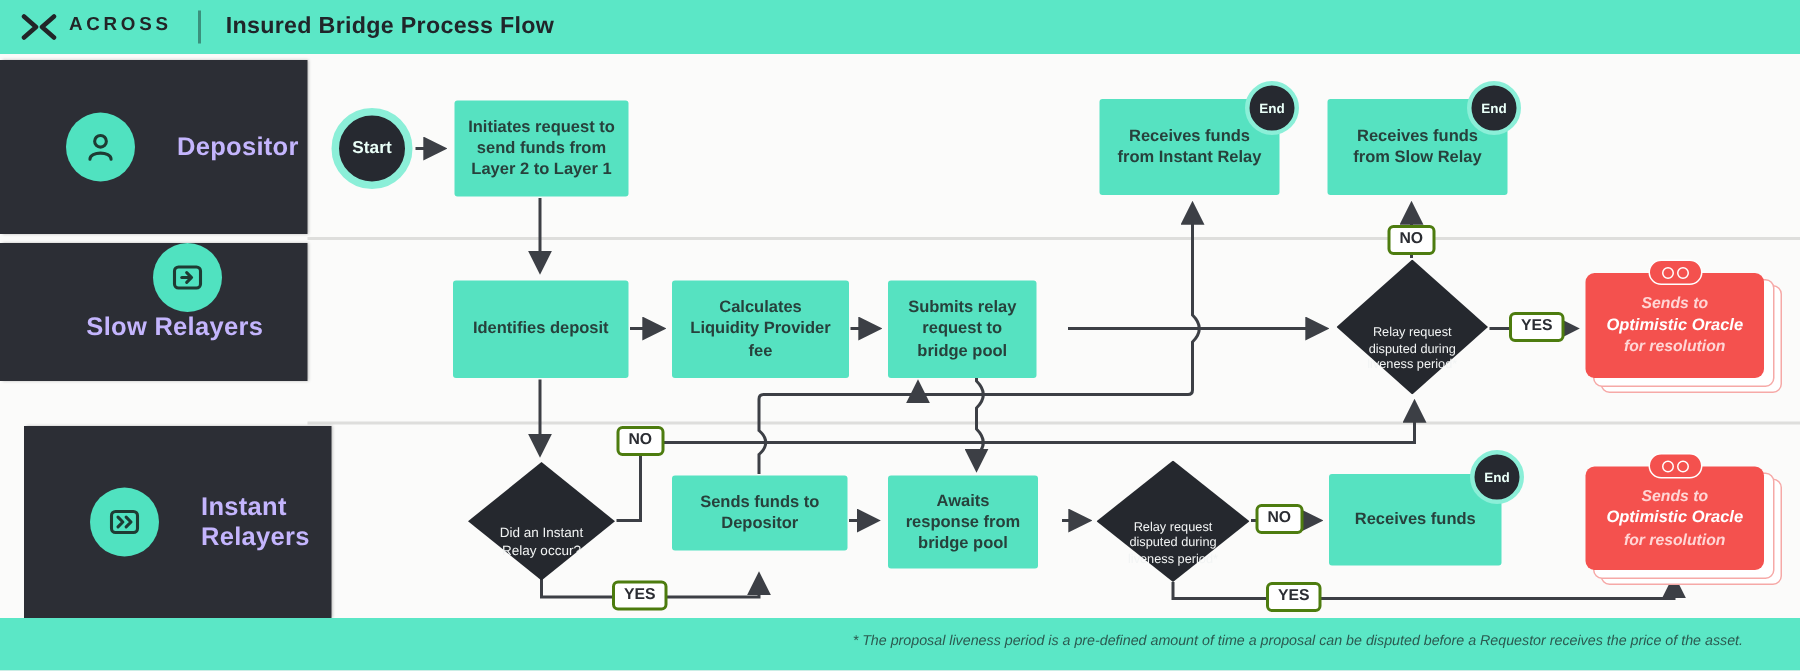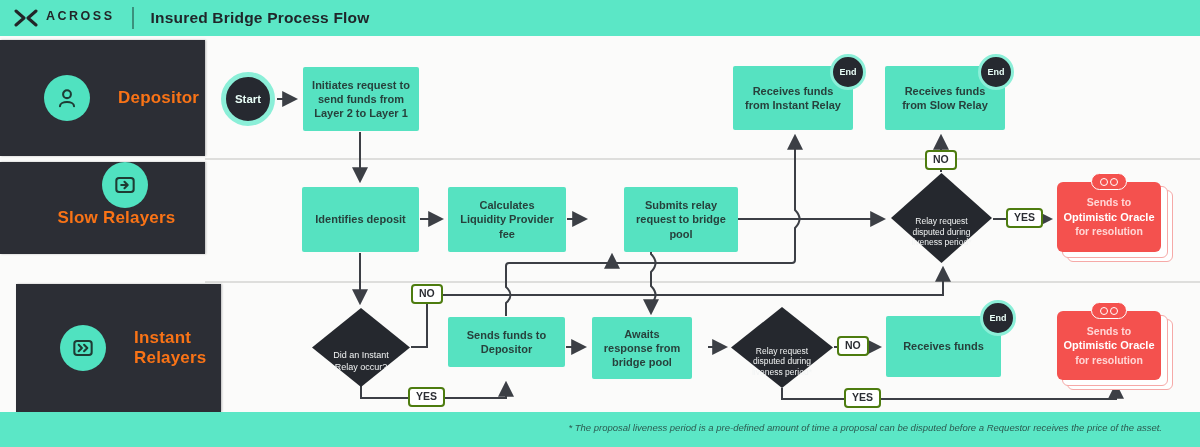--- a/index.html
+++ b/index.html
@@ -12,33 +12,33 @@
   .page-title{font-size:15.5px;font-weight:700;color:#20262a;letter-spacing:.2px;}
   
   .footer{position:absolute;left:0;top:412px;width:1200px;height:51px;background:#5BE7C6;}
   .footnote{position:absolute;right:38px;top:10px;font-size:9.5px;font-style:italic;color:#2b5a50;}
   
   .lane-block{position:absolute;left:0;width:205px;background:#2C2E35;display:flex;align-items:center;box-shadow:1px 0 2px rgba(0,0,0,.25);}
   .lane-dep{top:40px;height:116px;}
   .lane-slow{top:162px;height:92px;flex-direction:column;}
   .lane-inst{top:284px;height:128px;margin-left:16px;}
   .lane-icon{width:46px;height:46px;border-radius:50%;background:#50E2C0;display:flex;align-items:center;justify-content:center;margin-left:44px;flex:0 0 auto;}
-  .lane-label{color:#f97316;font-size:17px;font-weight:700;margin-left:28px;letter-spacing:.2px;}
+  .lane-label{color:#c4b5fd;font-size:17px;font-weight:700;margin-left:28px;letter-spacing:.2px;}
   .divider-line{position:absolute;left:205px;width:995px;height:2px;background:#dededc;}
   
   .box{position:absolute;background:#56E2C1;border-radius:2px;display:flex;align-items:center;justify-content:center;text-align:center;color:#27413c;font-size:11px;font-weight:600;line-height:1.3;padding:4px 8px;box-sizing:border-box;}
   .diamond{position:absolute;display:flex;align-items:center;justify-content:center;}
   .diamond .shape{position:absolute;inset:0;background:#25282E;clip-path:polygon(50% 0,100% 50%,50% 100%,0 50%);}
   .diamond .dtext{position:relative;width:78%;text-align:center;color:#f2f4f4;font-size:8.5px;font-weight:400;line-height:1.25;margin-top:28px;}
   .pill{position:absolute;background:#ffffff;border:2px solid #4d7c0f;border-radius:4px;font-size:10.5px;font-weight:700;color:#2b2d33;padding:2px 6px;line-height:1.1;z-index:6;}
   .terminal{position:absolute;border-radius:50%;background:#262930;color:#eafff8;display:flex;align-items:center;justify-content:center;font-weight:700;z-index:7;}
   .start{left:221px;top:72px;width:54px;height:54px;border:5px solid #8BEFD8;box-sizing:border-box;font-size:11.5px;}
   .end-badge{width:30px;height:30px;border:3px solid #8BEFD8;box-sizing:content-box;font-size:9px;}
   
-  .oracle{position:absolute;width:104px;z-index:5;}
+  .oracle{position:absolute;width:119px;z-index:5;font-style:italic;}
   .oracle .layer{position:absolute;background:#ffffff;border:1.5px solid #F6A9A7;border-radius:6px;width:100%;height:100%;}
   .oracle .l1{left:5px;top:4px;}
   .oracle .l2{left:10px;top:8px;}
   .oracle .card{position:relative;background:#F4514E;border-radius:6px;width:100%;height:100%;display:flex;flex-direction:column;align-items:center;justify-content:center;text-align:center;line-height:1.35;box-sizing:border-box;}
   .oracle .t-light{color:#ffd6d5;font-size:10.5px;font-weight:600;}
   .oracle .t-bold{color:#ffffff;font-size:11px;font-weight:800;}
   .oo-badge{position:absolute;left:50%;top:-9px;transform:translateX(-50%);width:36px;height:17px;background:#F4514E;border:1.8px solid #ffffff;border-radius:10px;display:flex;align-items:center;justify-content:center;gap:2px;z-index:8;box-sizing:border-box;}
   .oo-badge i{display:block;width:8px;height:8px;border:1.8px solid #ffffff;border-radius:50%;box-sizing:border-box;}
   
   svg.wires{position:absolute;left:0;top:0;z-index:4;}
@@ -129,21 +129,21 @@
   <div class="terminal end-badge" style="left:830px;top:54px;">
       <span>End</span>
     </div>
   <div class="box node" style="left:885px;top:66px;width:120px;height:64px;">Receives funds from Slow Relay</div>
   <div class="terminal end-badge" style="left:978px;top:54px;">
       <span>End</span>
     </div>
 
   <div class="box node" style="left:302px;top:187px;width:117px;height:65px;">Identifies deposit</div>
   <div class="box node" style="left:448px;top:187px;width:118px;height:65px;">Calculates Liquidity Provider fee</div>
-  <div class="box node" style="left:624px;top:187px;width:114px;height:65px;">Submits relay request to bridge pool</div>
+  <div class="box node" style="left:592px;top:187px;width:99px;height:65px;">Submits relay request to bridge pool</div>
   <div class="diamond node" style="left:891px;top:173px;width:101px;height:90px;">
     <div class="shape"></div>
     <div class="dtext">Relay request disputed during liveness period*</div>
   </div>
   <div class="pill" style="left:925px;top:150px;">NO</div>
   <div class="pill" style="left:1006px;top:208px;">YES</div>
   <div class="oracle" style="left:1057px;top:182px;height:70px;">
     <div class="layer l2"></div>
     <div class="layer l1"></div>
     <div class="card">

